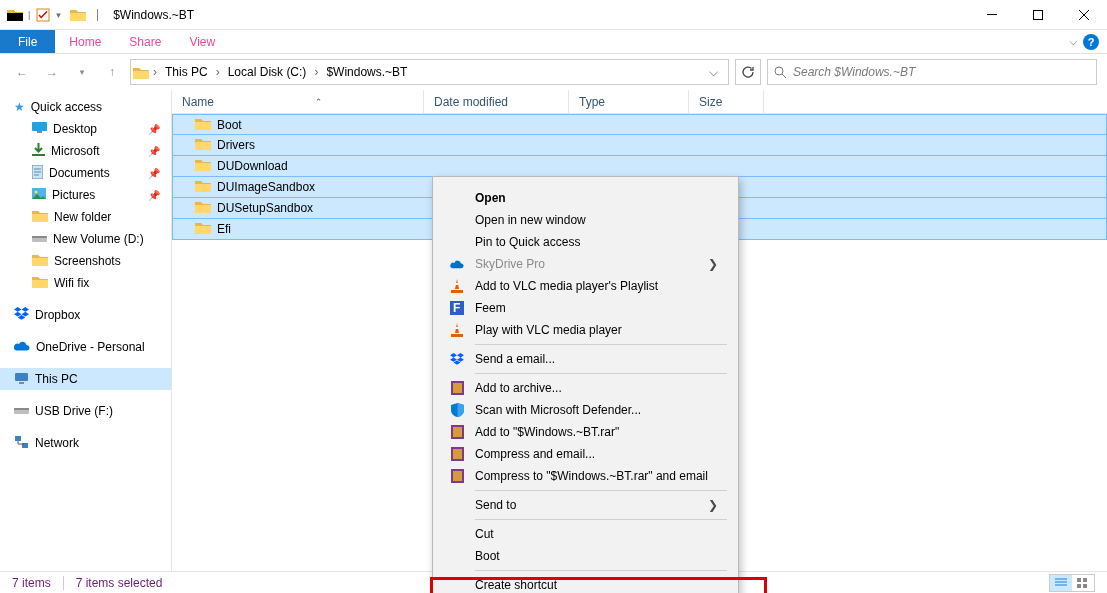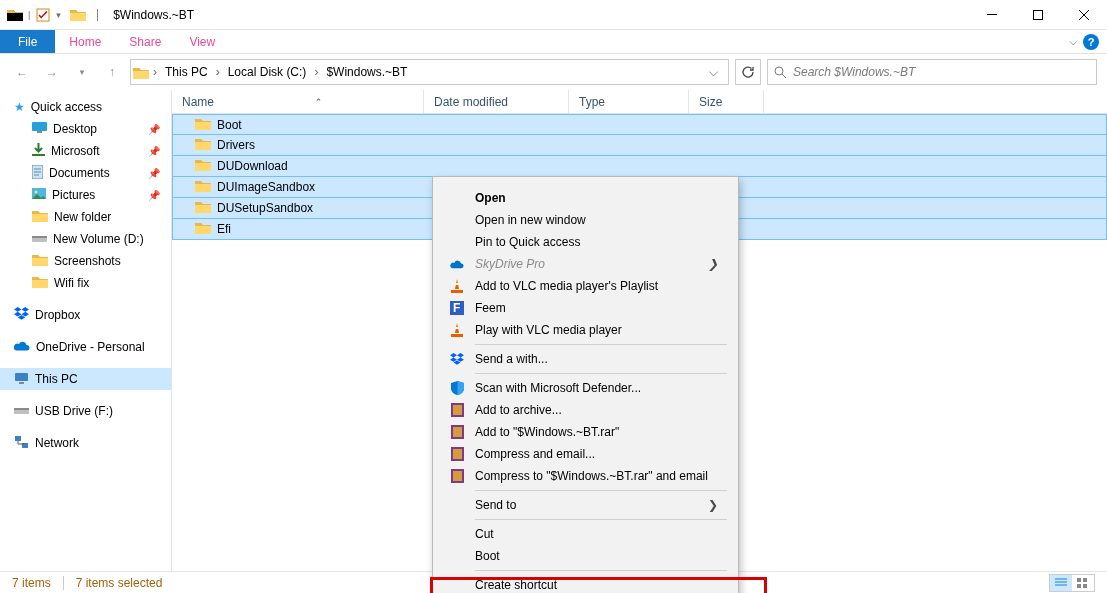--- a/index.html
+++ b/index.html
@@ -52,28 +52,28 @@
 
 .file-list { flex:1; }
 .row { height:21px; display:flex; align-items:center; border:1px solid #7abdff; border-top:none; background:#cce8ff; }
 .row:first-child { border-top:1px solid #7abdff; }
 .row .cell-name { width:252px; display:flex; align-items:center; gap:6px; padding-left:22px; }
 
 
 .context-menu { position:absolute; left:432px; top:132px; width:307px; background:#f2f2f2; border:1px solid #b9b9b9; box-shadow:2px 4px 8px rgba(0,0,0,.25); padding:10px;margin-top:44px; }
 .cm-item { height:22px; display:flex; align-items:center; padding-left:32px; position:relative; }
 .cm-item.bold { font-weight:600; }
-.cm-item.disabled { color:#8a8a8a;font-style:italic; }
+.cm-item.disabled { color:#8a8a8a; }
 .cm-item .arrow { margin-left:auto; margin-right:10px; color:#4a4a4a; }
 .cm-item .cm-icon { position:absolute; left:6px; width:16px; height:16px; display:flex; align-items:center; justify-content:center; }
 .cm-sep { height:1px; background:#d0d0d0; margin:3px 1px 3px 32px; }
 .cm-highlight { position:absolute; border:3px solid #d80000; pointer-events:none; }
 
 
-.status { height:22px; border-top:1px solid #e5e5e5; display:flex; align-items:center; padding:0 12px; gap:12px; color:#a16207;justify-content:flex-end; }
+.status { height:22px; border-top:1px solid #e5e5e5; display:flex; align-items:center; padding:0 12px; gap:12px; color:#701a75;justify-content:flex-end; }
 .status .divider { width:1px; height:14px; background:#ccc; }
 .status .views { margin-left:auto; display:flex; border:1px solid #ccc; }
 .status .views .v { width:22px; height:16px; display:flex; align-items:center; justify-content:center; }
 .status .views .v.active { background:#cce8ff; }
 
 
 .folder-svg { width:16px; height:13px; }
 
 
 .ic-blue { color:#1f7fd4; }
@@ -436,66 +436,66 @@
       </span>
     <span>Play with VLC media player</span>
   </div>
   <div class="cm-sep"></div>
   <div class="cm-item">
     <span class="cm-icon">
         <svg width="14" height="12" viewBox="0 0 15 13">
           <path fill="#0061ff" d="M3.7 0 0 2.4l3.7 2.4L7.5 2.4 3.7 0zm7.6 0L7.5 2.4l3.8 2.4L15 2.4 11.3 0zM0 7.2l3.7 2.4 3.8-2.4-3.8-2.4L0 7.2zm11.3-2.4L7.5 7.2l3.8 2.4L15 7.2l-3.7-2.4zM3.8 10.4l3.7 2.4 3.8-2.4-3.8-2.4-3.7 2.4z"></path>
         </svg>
       </span>
-    <span>Send a with...</span>
+    <span>Send a email...</span>
   </div>
   <div class="cm-sep"></div>
+  <div class="cm-item">
+    <span class="cm-icon">
+        <svg width="13" height="14">
+          <rect width="13" height="14" fill="#7a3b8f"></rect>
+          <rect x="2" y="2" width="9" height="10" fill="#d89b3a"></rect>
+        </svg>
+      </span>
+    <span>Add to archive...</span>
+  </div>
   <div class="cm-item">
     <span class="cm-icon">
         <svg width="13" height="14" viewBox="0 0 13 14">
           <path d="M6.5 0 0 2v5c0 4 3 6.5 6.5 7C10 13.5 13 11 13 7V2L6.5 0z" fill="#0078d4"></path>
           <path d="M6.5 0v14C10 13.5 13 11 13 7V2L6.5 0z" fill="#36a4ef"></path>
         </svg>
       </span>
     <span>Scan with Microsoft Defender...</span>
   </div>
   <div class="cm-item">
     <span class="cm-icon">
         <svg width="13" height="14">
           <rect width="13" height="14" fill="#7a3b8f"></rect>
           <rect x="2" y="2" width="9" height="10" fill="#d89b3a"></rect>
         </svg>
       </span>
-    <span>Add to archive...</span>
+    <span>Add to "$Windows.~BT.rar"</span>
   </div>
   <div class="cm-item">
     <span class="cm-icon">
         <svg width="13" height="14">
           <rect width="13" height="14" fill="#7a3b8f"></rect>
           <rect x="2" y="2" width="9" height="10" fill="#d89b3a"></rect>
         </svg>
       </span>
-    <span>Add to "$Windows.~BT.rar"</span>
+    <span>Compress and email...</span>
   </div>
   <div class="cm-item">
     <span class="cm-icon">
         <svg width="13" height="14">
           <rect width="13" height="14" fill="#7a3b8f"></rect>
           <rect x="2" y="2" width="9" height="10" fill="#d89b3a"></rect>
         </svg>
       </span>
-    <span>Compress and email...</span>
-  </div>
-  <div class="cm-item">
-    <span class="cm-icon">
-        <svg width="13" height="14">
-          <rect width="13" height="14" fill="#7a3b8f"></rect>
-          <rect x="2" y="2" width="9" height="10" fill="#d89b3a"></rect>
-        </svg>
-      </span>
     <span>Compress to "$Windows.~BT.rar" and email</span>
   </div>
   <div class="cm-sep"></div>
   <div class="cm-item">
       <span>Send to</span>
       <span class="arrow">❯</span>
     </div>
   <div class="cm-sep"></div>
   <div class="cm-item">
       <span>Cut</span>

